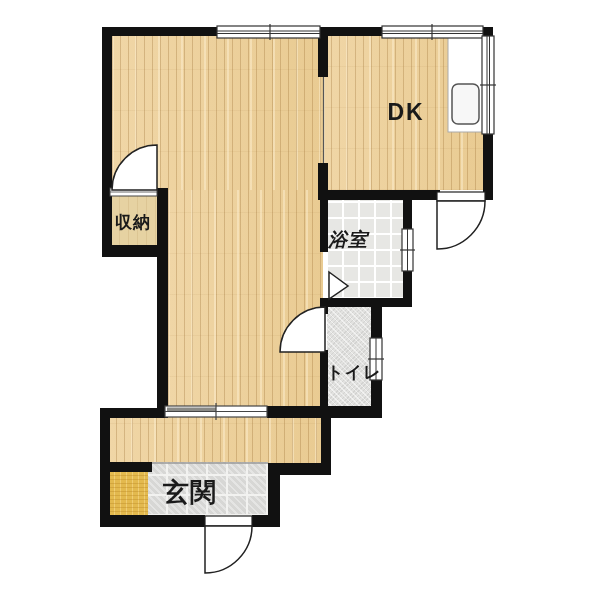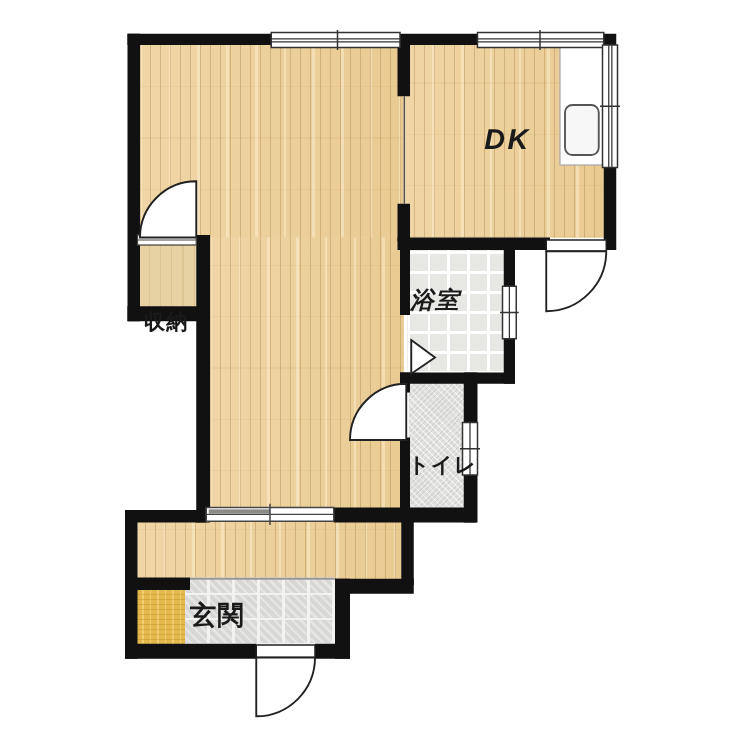--- a/index.html
+++ b/index.html
@@ -152,19 +152,19 @@
     <g>
       <rect x="437" y="192" width="48" height="9" fill="#ffffff" stroke="#222" stroke-width="1.2"></rect>
       <path d="M485,201 A48,48 0 0 1 437,249 L437,201 Z" fill="#ffffff" stroke="#222" stroke-width="1.5"></path>
     </g>
     <g>
       <rect x="205" y="516" width="47" height="10" fill="#ffffff" stroke="#222" stroke-width="1.2"></rect>
       <path d="M252,526 A47,47 0 0 1 205,573 L205,526 Z" fill="#ffffff" stroke="#222" stroke-width="1.5"></path>
     </g>
   </svg>
 
-  <div class="room-label" style="left:133px;top:222px;font-size:17px;margin-top:36px;">収納</div>
-  <div class="room-label" style="left:406px;top:112px;font-size:23px;letter-spacing:2px;font-style:italic;">DK</div>
+  <div class="room-label" style="left:133px;top:222px;font-size:17px;">収納</div>
+  <div class="room-label" style="left:406px;top:112px;font-size:23px;letter-spacing:2px;">DK</div>
   <div class="room-label" style="left:348px;top:240px;font-size:19px;font-style:italic;">浴室</div>
   <div class="room-label" style="left:354px;top:372px;font-size:17px;">トイレ</div>
-  <div class="room-label" style="left:174px;top:492px;font-size:21px;">玄関</div>
+  <div class="room-label" style="left:190px;top:492px;font-size:26px;">玄関</div>
 
 </div>
 
 </body></html>

